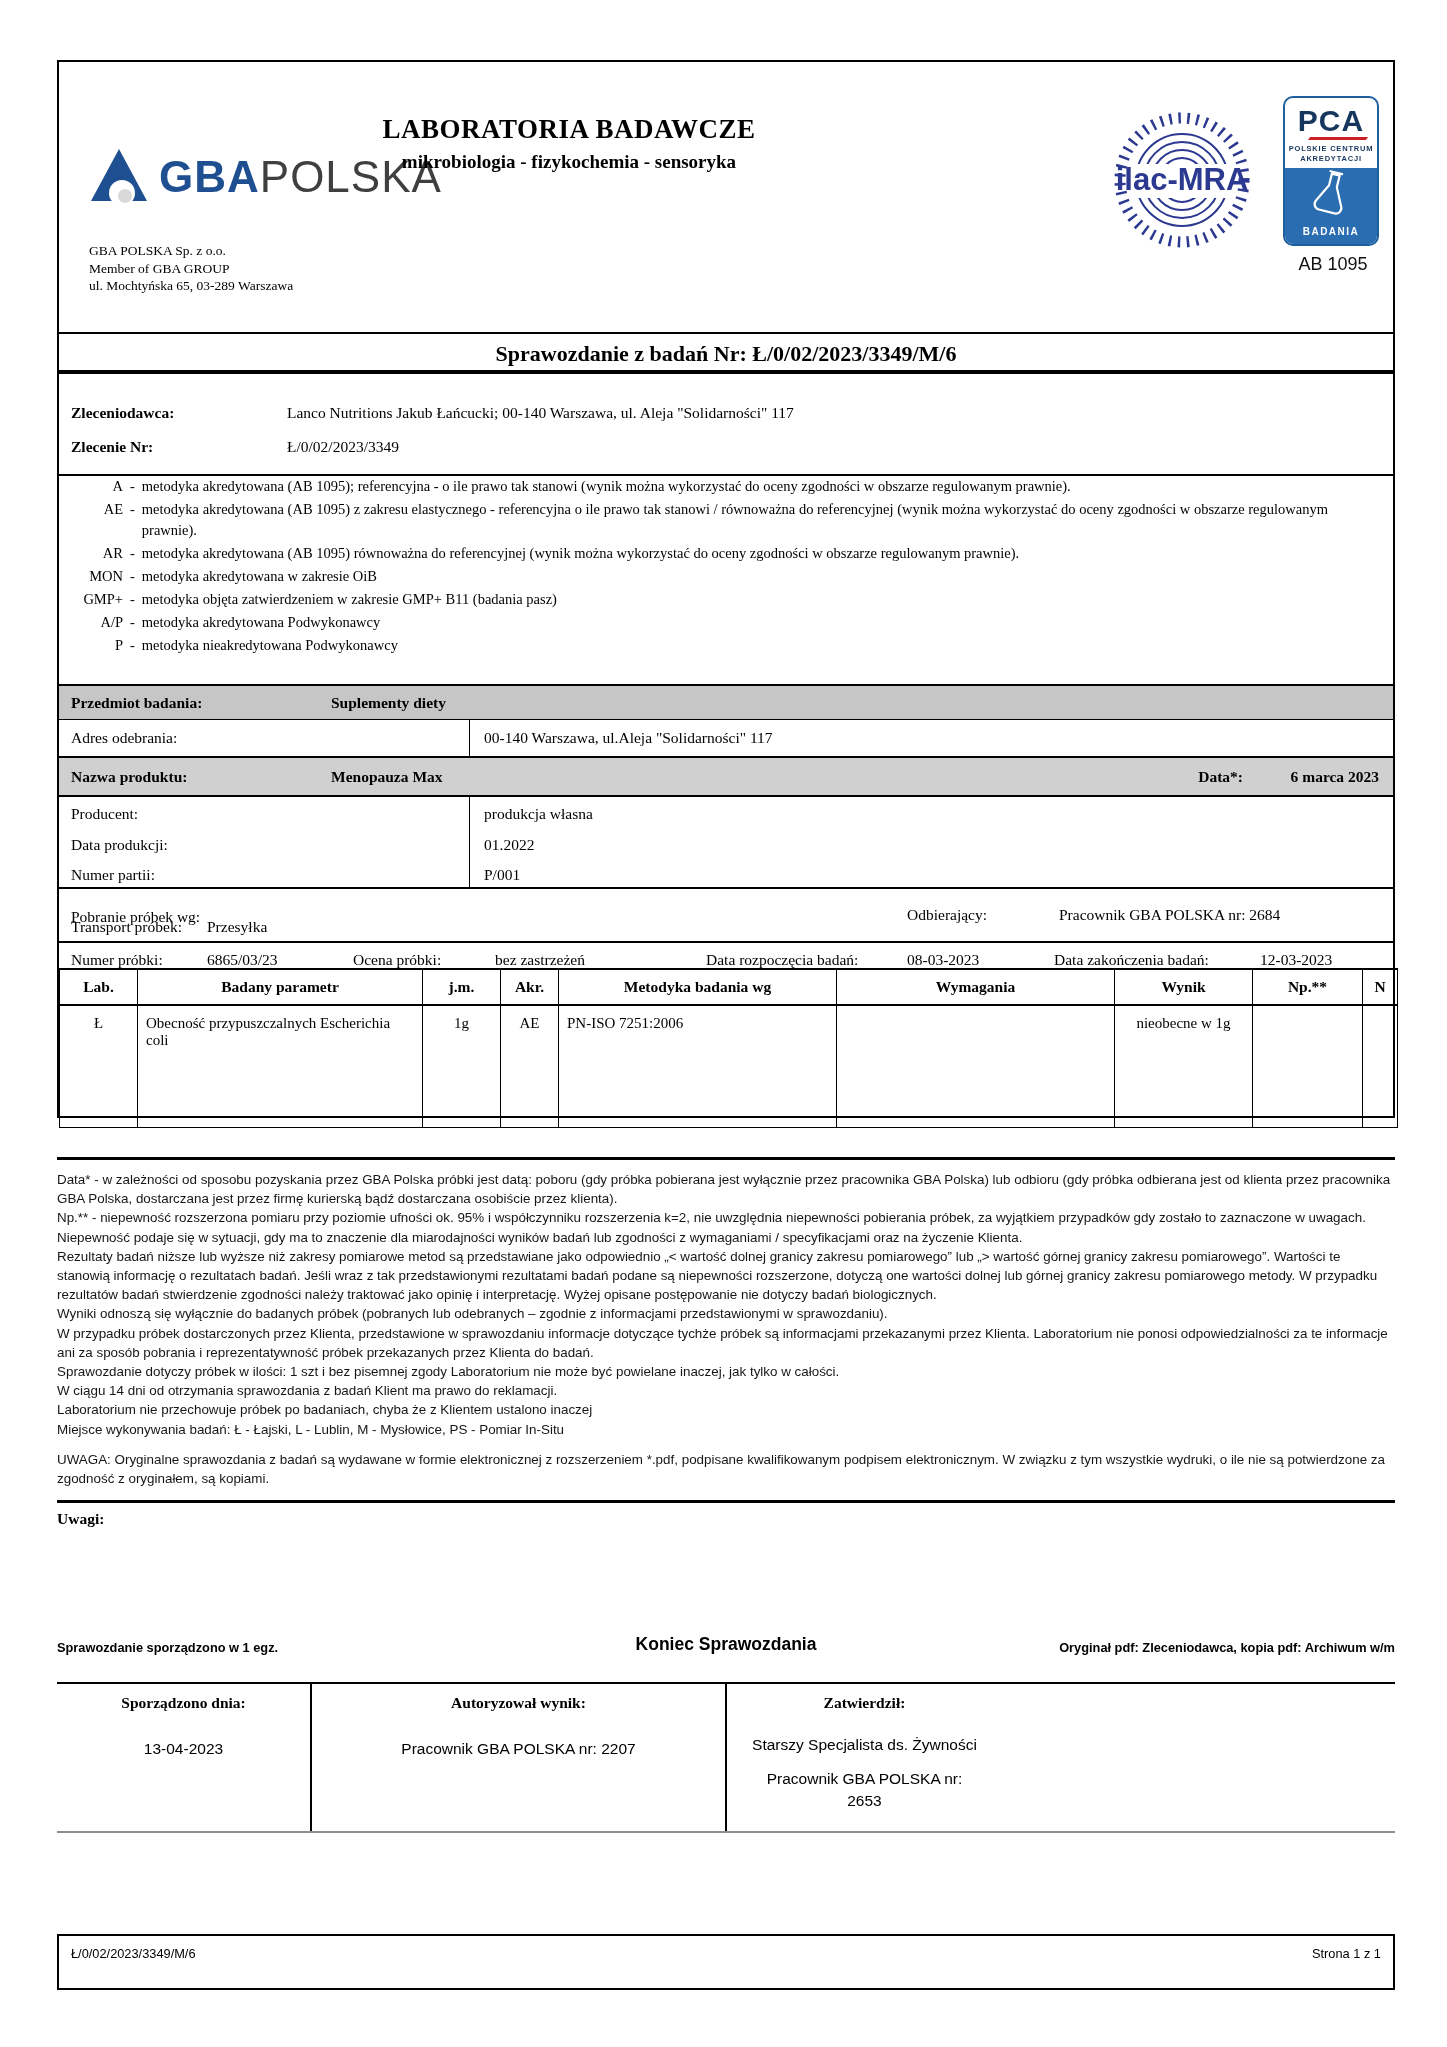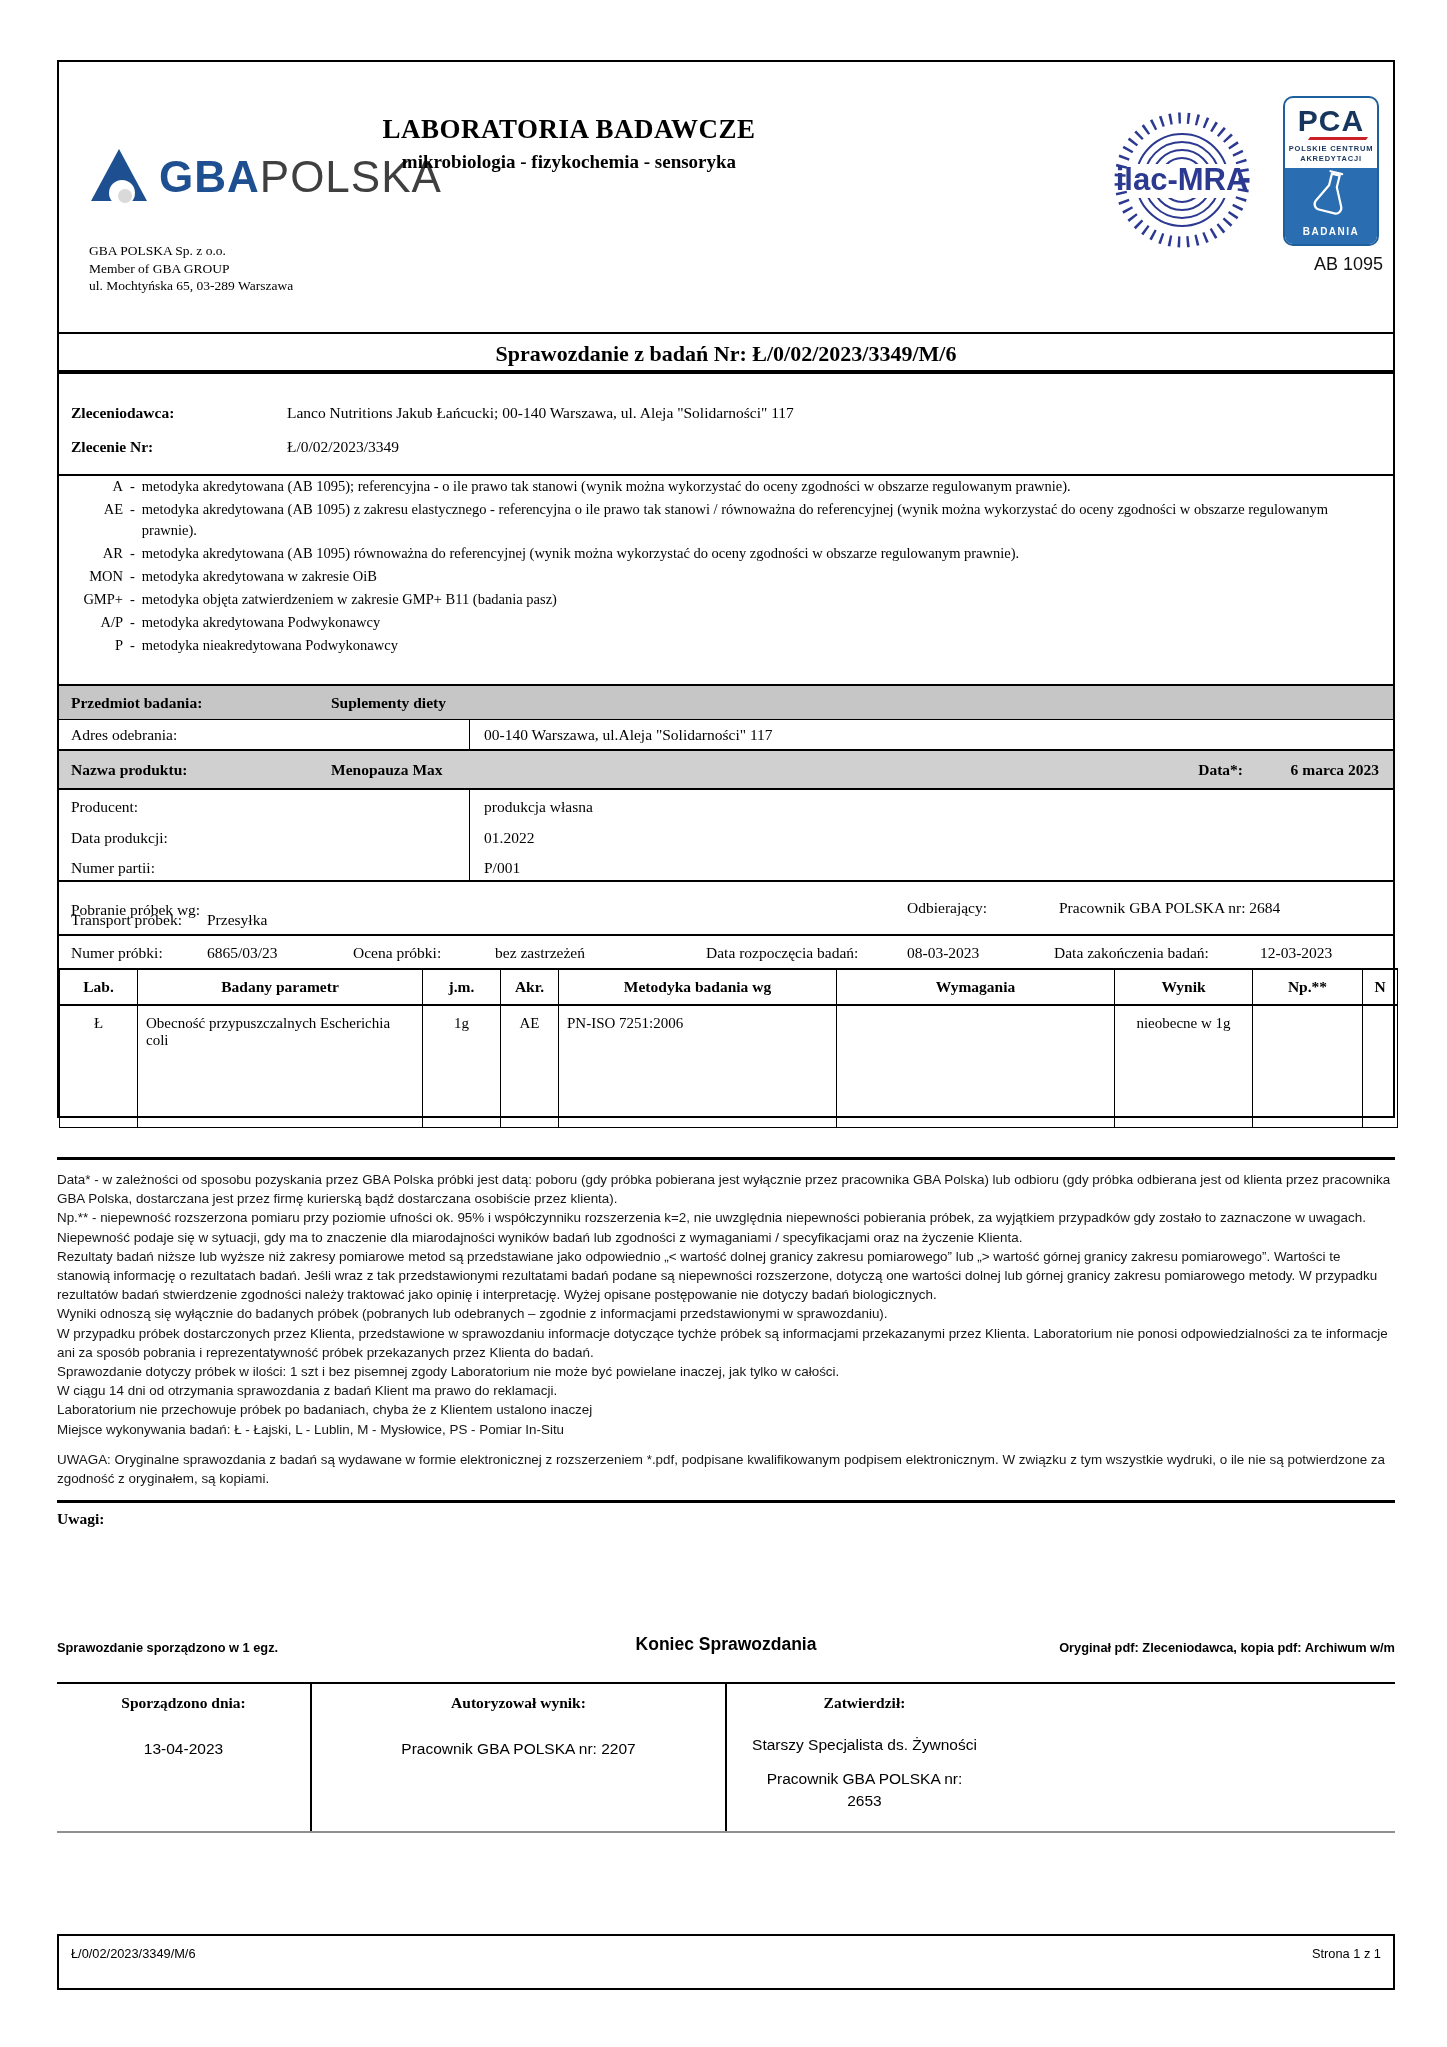--- a/index.html
+++ b/index.html
@@ -27,21 +27,21 @@
              box-sizing:border-box;overflow:hidden;display:flex;flex-direction:column;align-items:center;}
   .pca-acronym{font-family:"Liberation Sans","DejaVu Sans",sans-serif;font-weight:bold;font-size:30px;
                color:#17365d;line-height:30px;margin-top:8px;letter-spacing:1px;}
   .pca-swoosh{width:58px;height:4px;background:#cc2027;transform:skewX(-35deg);margin:1px 0 4px 14px;}
   .pca-sub{font-family:"Liberation Sans","DejaVu Sans",sans-serif;font-weight:bold;font-size:7.5px;
            color:#17365d;letter-spacing:.8px;line-height:9.5px;margin-bottom:5px;}
   .pca-blue{background:#2a6db0;width:100%;flex:1;display:flex;flex-direction:column;align-items:center;justify-content:flex-end;}
   .pca-blue svg{margin-bottom:2px;}
   .pca-badge-label{font-family:"Liberation Sans","DejaVu Sans",sans-serif;font-weight:bold;font-size:10px;
                    color:#fff;letter-spacing:1.5px;margin-bottom:7px;}
-  .pca-ab{font-family:"Liberation Sans","DejaVu Sans",sans-serif;font-size:18px;color:#111;margin-top:8px;text-align:right;}
+  .pca-ab{font-family:"Liberation Sans","DejaVu Sans",sans-serif;font-size:18px;color:#111;margin-top:8px;}
 
   
   .title-row{position:absolute;left:0;top:270px;width:100%;height:42px;box-sizing:border-box;
              border-top:2px solid #000;border-bottom:4px solid #000;
              text-align:center;font-size:22px;font-weight:bold;line-height:40px;}
 
   
   .client{position:absolute;left:0;top:316px;width:100%;height:98px;box-sizing:border-box;border-bottom:2px solid #000;}
   .client .row{position:absolute;left:0;width:100%;height:20px;}
   .client .row1{top:26px;} .client .row2{top:60px;}
@@ -52,21 +52,21 @@
   .legend{position:absolute;left:0;top:414px;width:100%;font-size:14.5px;line-height:21px;}
   .lg-row{display:flex;margin-bottom:2px;}
   .lg-code{width:64px;text-align:right;flex:0 0 64px;}
   .lg-sep{flex:0 0 auto;margin:0 7px;}
   .lg-text{flex:1;padding-right:25px;}
 
   
   .pinfo{position:absolute;left:0;top:622px;width:100%;font-size:15.5px;}
   .pi-row{position:relative;box-sizing:border-box;width:100%;}
   .pi-r1{height:36px;background:#c6c6c6;border-top:2px solid #000;border-bottom:1px solid #000;}
-  .pi-r2{height:31px;border-bottom:2px solid #000;}
+  .pi-r2{height:38px;border-bottom:2px solid #000;}
   .pi-r3{height:39px;background:#d0d0d0;border-bottom:2px solid #000;}
   .pi-group{height:92px;border-bottom:2px solid #000;}
   .pi-r5{height:54px;border-bottom:2px solid #000;}
   .pi-r6{height:33px;}
   .pi-lbl{position:absolute;left:12px;}
   .pi-val{position:absolute;}
   .vdiv{position:absolute;left:410px;top:0;bottom:0;width:1px;background:#000;}
   .cl{top:50%;transform:translateY(-50%);}
   .pi-group .gline{position:absolute;left:12px;width:398px;}
   .pi-group .gval{position:absolute;left:425px;}

